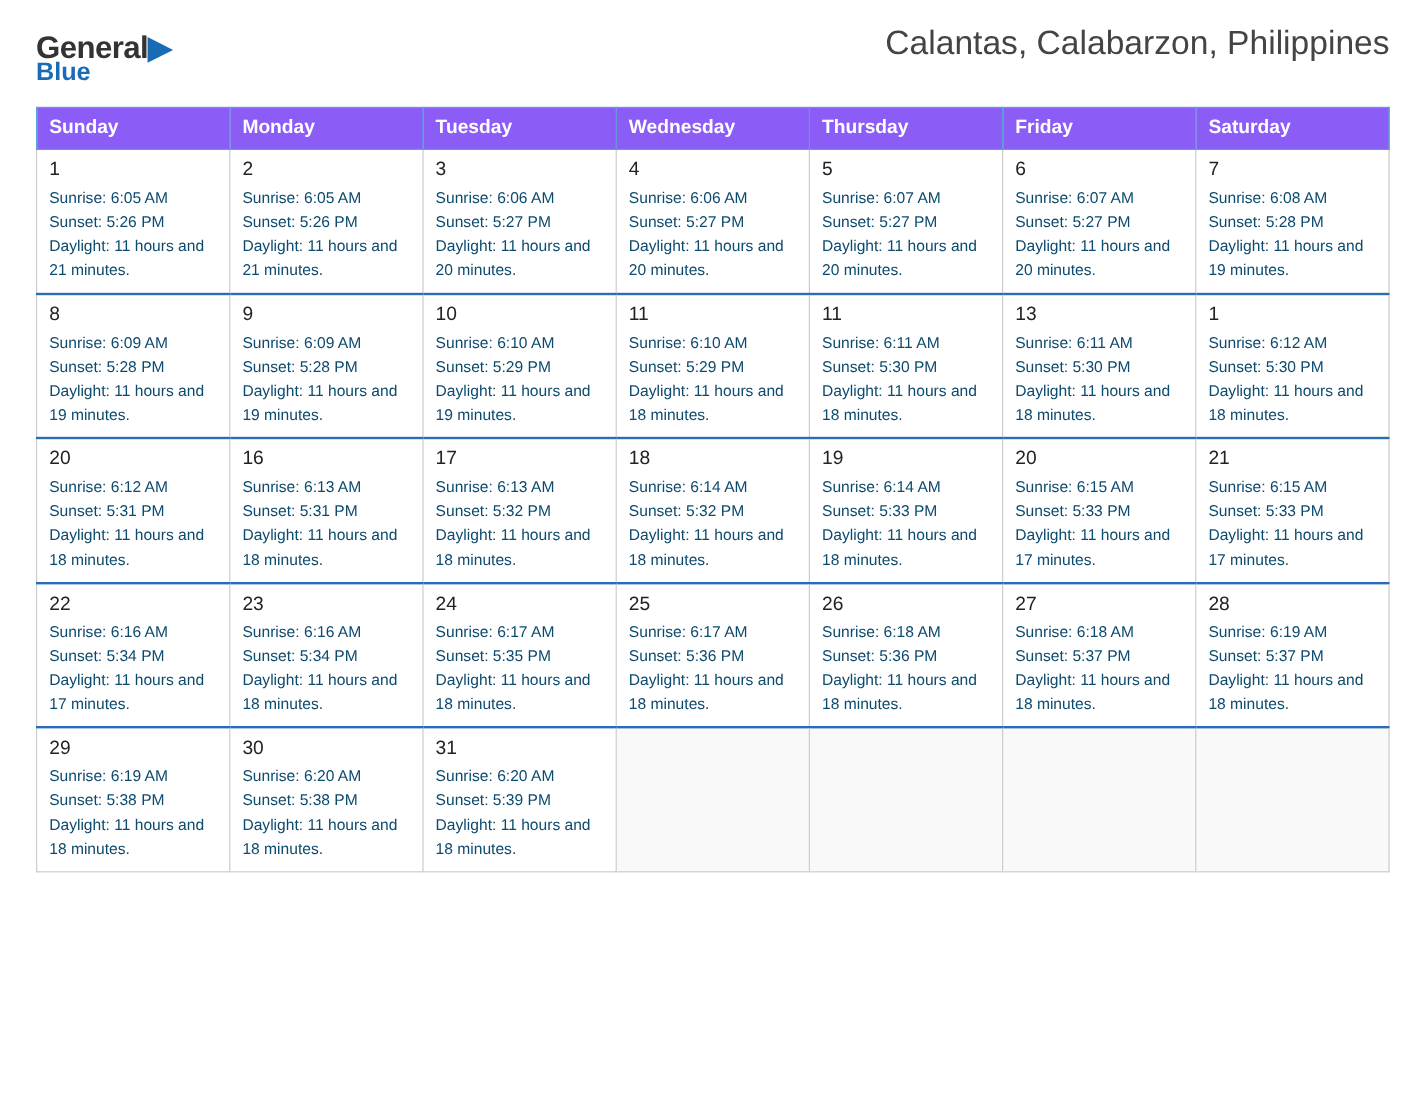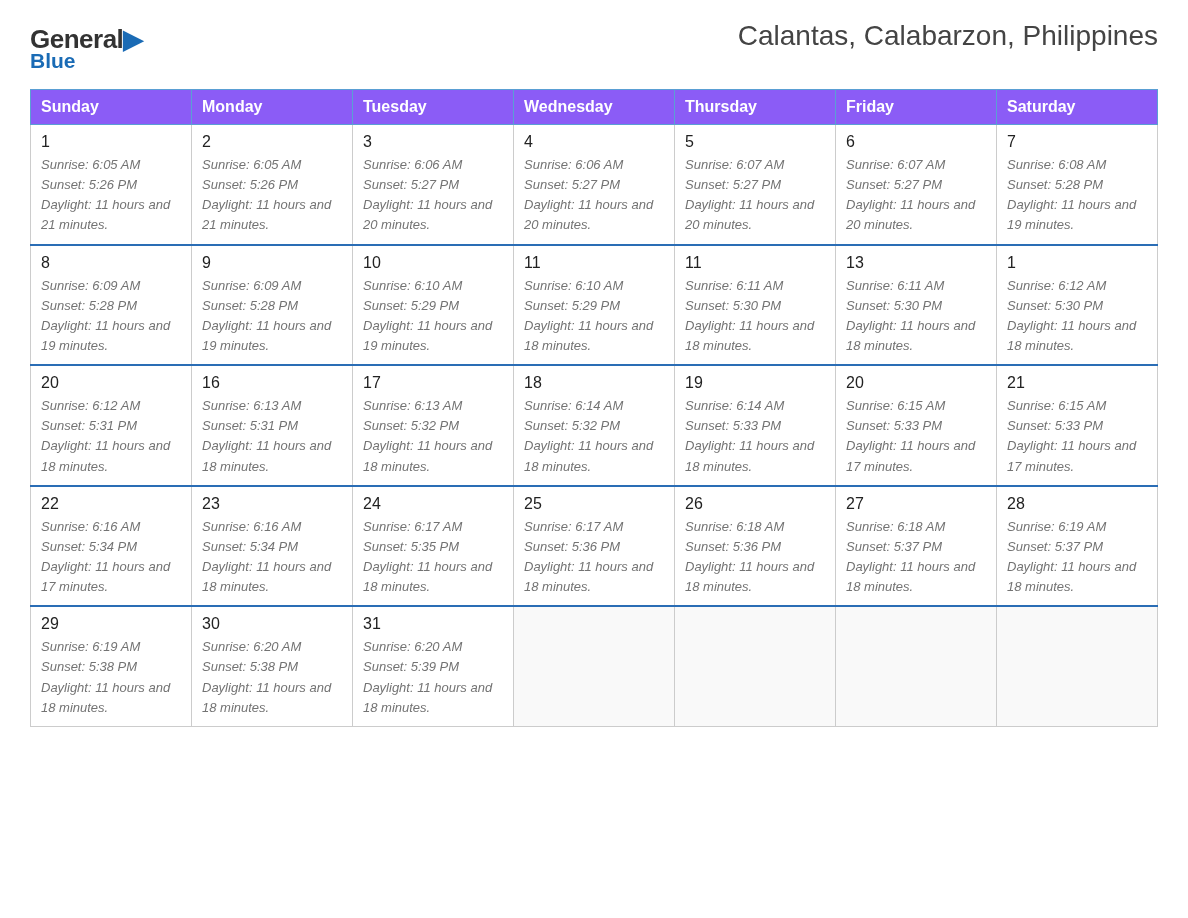--- a/index.html
+++ b/index.html
@@ -78,23 +78,22 @@
     }
     .day-number {
       font-size: 16px;
       font-weight: normal;
       color: #222;
       display: block;
       margin-bottom: 4px;
     }
     .day-info {
       font-size: 13px;
-      color: #737373;
+      color: #0c4a6e;
       line-height: 1.55;
-      font-style: italic;
     }
     .row-divider td {
       border-top: 2px solid #2a6db5;
     }
   </style>
 </head>
 <body>
 
 <div class="header-row">
   <div class="logo">

